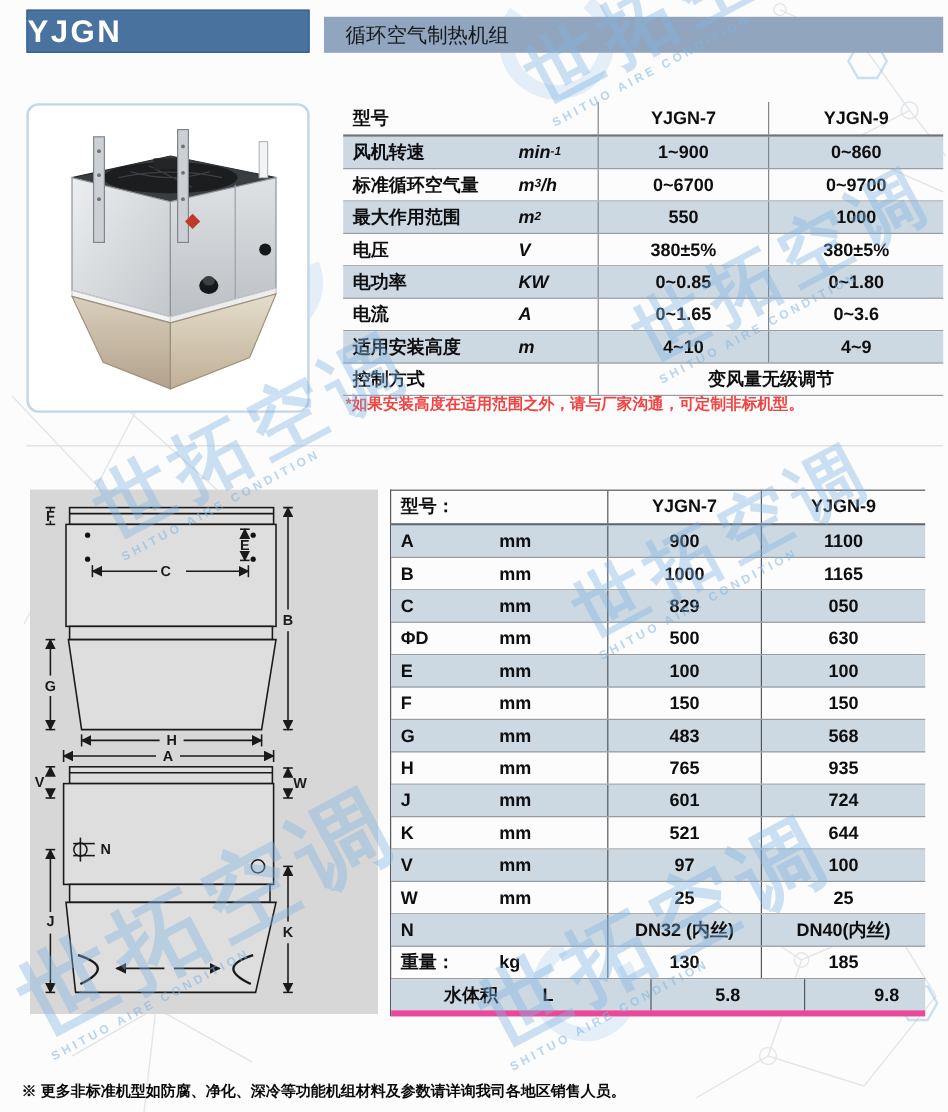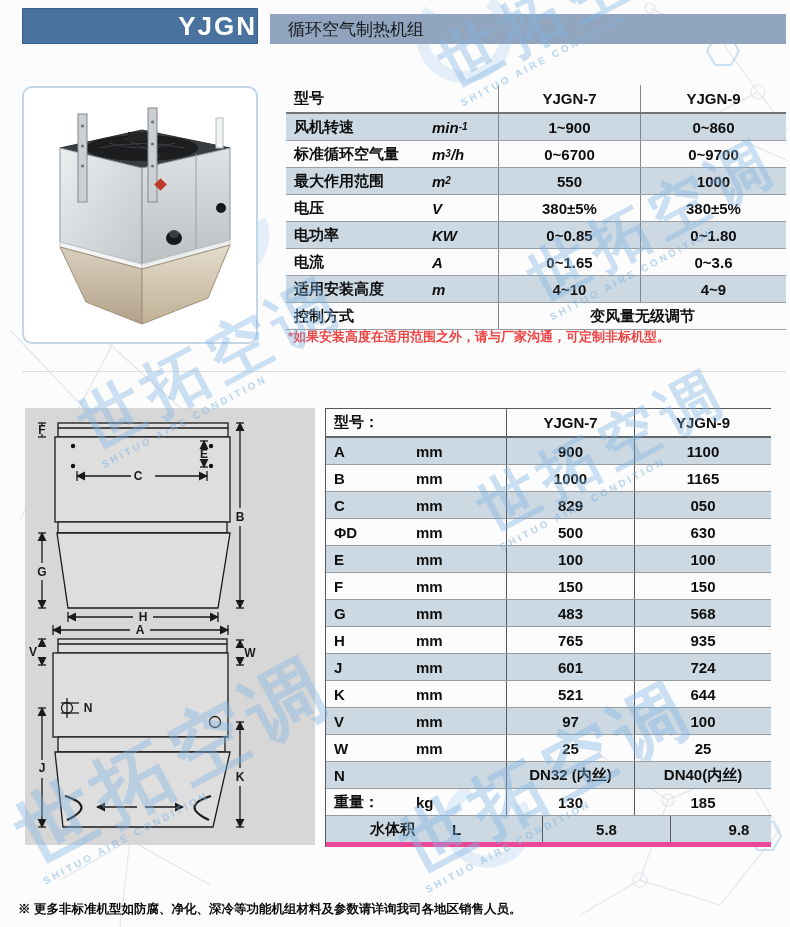--- a/index.html
+++ b/index.html
@@ -8,21 +8,21 @@
 
   
   .decor{position:absolute; inset:0; z-index:0;}
   .wm-layer{position:absolute; inset:0; z-index:5; pointer-events:none;}
   .wm{position:absolute; transform:rotate(-28deg); color:rgba(128,180,226,.40); font-weight:bold; white-space:nowrap;}
   .wm .wm-big{letter-spacing:8px; line-height:1;}
   .wm .wm-sub{font-size:10px; letter-spacing:3px; color:rgba(128,180,226,.55); font-weight:bold; margin-top:2px;}
 
   
   .badge{position:absolute; left:22px; top:8px; width:236px; height:36px; background:#49739e;
-         border:1px solid #33608e; box-sizing:border-box; display:flex; align-items:center; justify-content:flex-end; z-index:2;}
+         border:1px solid #33608e; box-sizing:border-box; display:flex; align-items:center; justify-content:flex-start; z-index:2;}
   .badge span{color:#fff; font-size:26px; font-weight:bold; letter-spacing:2px;}
   .titlebar{position:absolute; left:270px; top:14px; width:516px; height:30px; background:#91a5bf; z-index:2;
             display:flex; align-items:center;}
   .titlebar span{margin-left:18px; font-size:17px; font-weight:normal; color:#16191c;}
 
   
   .photo-card{position:absolute; left:22px; top:86px; width:236px; height:258px; background:#fff;
               border:2px solid #c2d6e8; border-radius:10px; box-sizing:border-box; z-index:2; overflow:hidden;}
 
   

